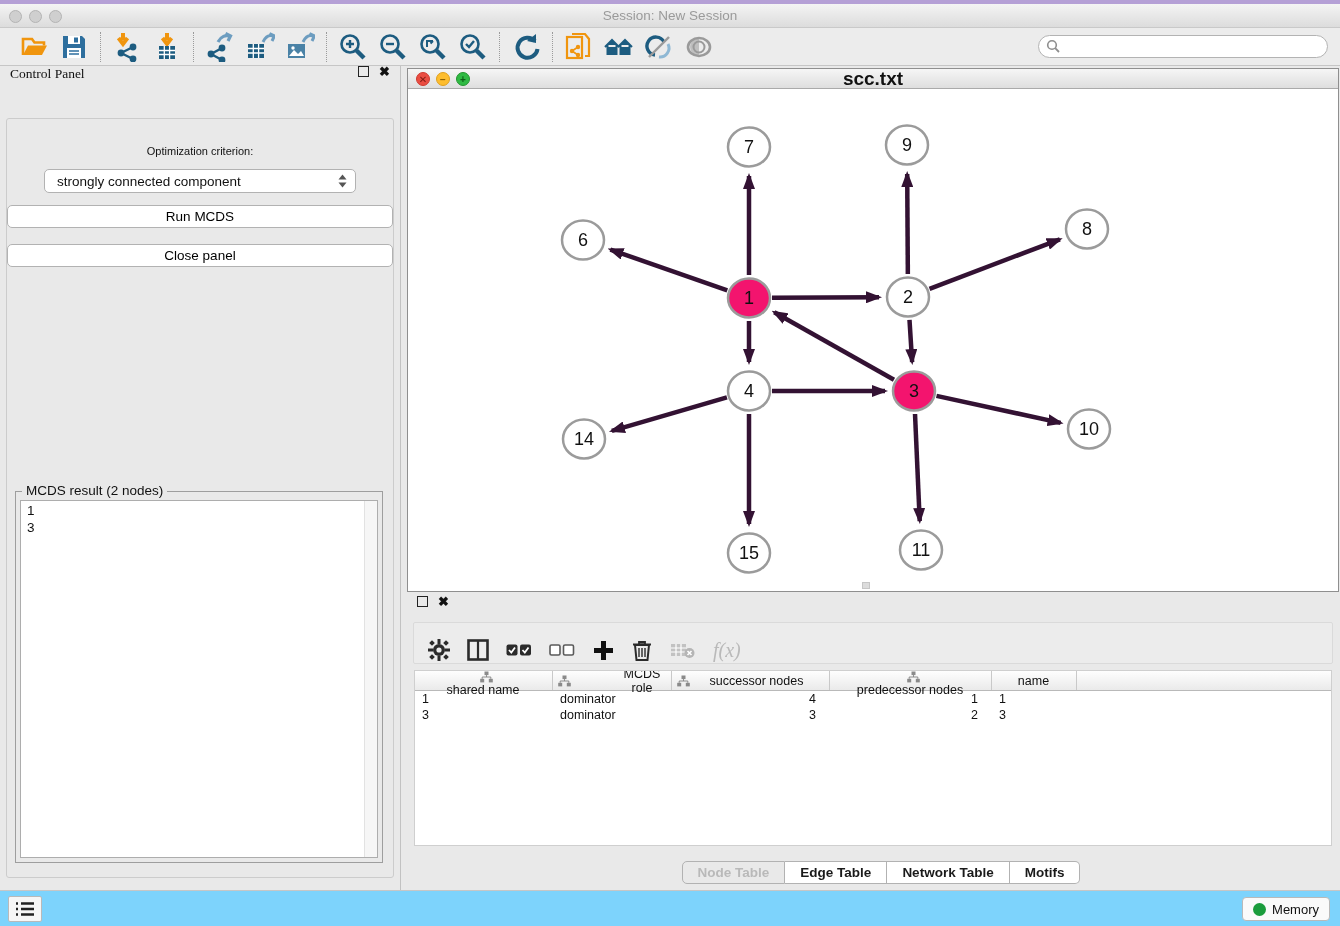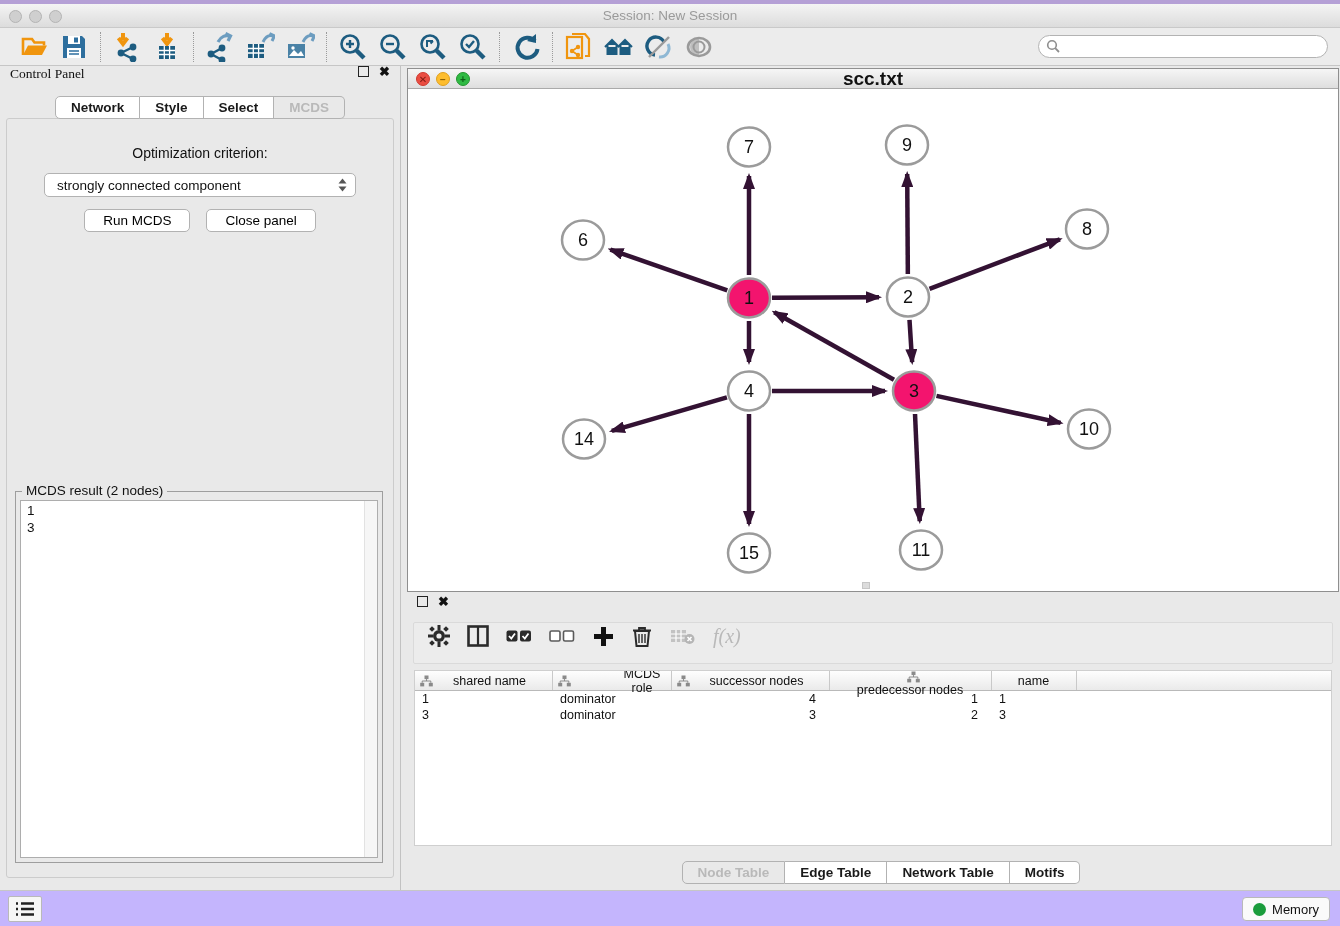--- a/index.html
+++ b/index.html
@@ -33,25 +33,25 @@
   .ph-float { width:11px; height:11px; border:1.5px solid #222; margin-right:10px; cursor:pointer; }
   .ph-close { font-size:13px; font-weight:bold; color:#111; cursor:pointer; line-height:11px; }
   .cp-tabs { display:flex; justify-content:center; position:relative; z-index:2; margin-top:4px; }
   .tabs-row .tab { padding:3px 15px; font-size:13.5px; font-weight:bold; background:#fff;
     border:1px solid #b2b2b2; border-left-width:0; cursor:pointer; color:#1a1a1a; }
   .tabs-row .tab:first-child { border-left-width:1px; border-radius:5px 0 0 5px; }
   .tabs-row .tab:last-child { border-radius:0 5px 5px 0; }
   .tabs-row .tab.selected { background:#e9e9e9; color:#b9b9b9; }
   .cp-body { position:absolute; left:6px; right:6px; top:52px; bottom:12px;
     border:1px solid #cccccc; border-radius:3px; background:#e9e9e9; }
-  .opt-label { text-align:center; margin-top:26px; font-size:14px; }
+  .opt-label { text-align:center; margin-top:26px; font-size:11px; }
   .opt-select { width:312px; height:24px; margin:12px auto 0; background:#fff; border:1px solid #b2b2b2;
     border-radius:5px; display:flex; align-items:center; padding:0 8px 0 12px; font-size:13.5px; cursor:pointer; }
   .opt-select .sel-text { flex:1; }
-  .btn-row { display:flex; justify-content:center; gap:16px; margin-top:12px; }
+  .btn-row { display:flex; justify-content:space-between; gap:16px; margin-top:12px;flex-direction:column; }
   .btn { background:#fff; border:1px solid #b2b2b2; border-radius:5px; padding:3px 18px;
     font-size:13.5px; cursor:pointer; font-family:inherit; }
   .mcds-fieldset { position:absolute; left:8px; right:10px; top:372px; bottom:14px;
     border:1px solid #9e9e9e; background:#e9e9e9; }
   .mcds-legend { position:absolute; top:-9px; left:6px; background:#e9e9e9; padding:0 4px; font-size:13.5px; }
   .mcds-box { position:absolute; left:4px; right:4px; top:8px; bottom:4px; background:#fff;
     border:1px solid #adadad; }
   .mcds-text { position:absolute; left:0; top:0; right:14px; bottom:0; padding:1px 6px;
     font-size:13.5px; line-height:17px; white-space:pre-line; }
   .mcds-scroll { position:absolute; right:0; top:0; bottom:0; width:13px; background:#f6f6f6; border-left:1px solid #e2e2e2; }
@@ -66,36 +66,36 @@
     font-weight:bold; cursor:pointer; }
   .light.red { background:#ea4d42; border:1px solid #cf3a30; color:#7d1a12; }
   .light.yellow { background:#fdbd2e; border:1px solid #e0a01e; color:#8a5d00; }
   .light.green { background:#2fba43; border:1px solid #23942f; color:#0c5d17; }
   .graph-canvas { position:absolute; left:0; top:20px; width:930px; height:502px; }
   .net-grip { position:absolute; left:454px; bottom:2px; width:8px; height:7px;
     background:#dcdcdc; border:1px solid #c6c6c6; }
   
   .table-panel { position:absolute; left:407px; top:596px; width:932px; height:294px; background:#e9e9e9; }
   .tp-toolbar { position:absolute; left:6px; right:6px; top:26px; height:42px;
-    background:#ececec; border:1px solid #dadada; border-radius:2px; display:flex; align-items:flex-start; gap:17px; padding:0 14px; }
+    background:#ececec; border:1px solid #dadada; border-radius:2px; display:flex; align-items:flex-end; gap:17px; padding:0 14px; }
   .tp-btn { display:flex; align-items:center; justify-content:center; cursor:pointer; min-width:22px; height:26px; }
   .fx-label { font-family:"Liberation Serif","DejaVu Serif",serif; font-style:italic;
     color:#b9b9b9; font-size:20px; }
   .table-wrap { position:absolute; left:7px; right:7px; top:74px; height:176px; background:#fff;
     border:1px solid #cfcfcf; overflow:hidden; }
   .thead { display:flex; height:20px; background:linear-gradient(#fefefe,#eaeaea); border-bottom:1px solid #b9b9b9; }
   .th { display:flex; align-items:center; border-right:1px solid #c9c9c9; font-size:12.5px; padding-left:5px; }
   .th .th-label { flex:1; text-align:center; padding-right:6px; }
   .tr { display:flex; height:16px; align-items:center; }
   .td { font-size:12.5px; overflow:hidden; white-space:nowrap; }
   .td.left { padding-left:7px; text-align:left; }
   .td.right { padding-right:14px; text-align:right; }
   .tp-tabs { position:absolute; left:16px; right:0; bottom:6px; display:flex; justify-content:center; }
   
-  .statusbar { position:absolute; left:0; bottom:0; width:1340px; height:36px; background:#c4b5fd;
+  .statusbar { position:absolute; left:0; bottom:0; width:1340px; height:36px; background:#7dd3fc;
     border-top:1px solid #c6c6c6; }
   .list-btn { position:absolute; left:8px; top:5px; width:34px; height:26px; background:#f6f6f6;
     border:1px solid #b9b9b9; border-radius:2px; display:flex; align-items:center; justify-content:center; cursor:pointer; }
   .memory-btn { position:absolute; right:10px; top:6px; height:24px; padding:0 10px; background:#fafafa;
     border:1px solid #b9b9b9; border-radius:4px; display:flex; align-items:center; gap:6px; font-size:13px; cursor:pointer; }
   .mem-dot { width:13px; height:13px; border-radius:50%; background:#1a9c3c; }
   .chev { display:flex; flex-direction:column; gap:2px; }
 </style>
 </head>
 <body>
@@ -257,26 +257,20 @@
     <input class="search-input" type="text" placeholder="" style="">
   </div>
 </div>
 
 <div class="control-panel">
   <div class="panel-header">
     <span class="ph-title">Control Panel</span>
     <span class="ph-float"></span>
     <span class="ph-close">✖</span>
   </div>
-  <div class="cp-tabs tabs-row" id="cp-tabs">
-      <div class="tab">Network</div>
-      <div class="tab">Style</div>
-      <div class="tab">Select</div>
-      <div class="tab selected">MCDS</div>
-    </div>
   <div class="cp-body">
     <div class="opt-label">Optimization criterion:</div>
     <div class="opt-select">
       <span class="sel-text">strongly connected component</span>
       <span class="chev">
         <svg width="9" height="6" viewBox="0 0 9 6">
             <path d="M0.5 5.5 L4.5 0.5 L8.5 5.5 z" fill="#555"></path>
           </svg>
         <svg width="9" height="6" viewBox="0 0 9 6">
             <path d="M0.5 0.5 L4.5 5.5 L8.5 0.5 z" fill="#555"></path>
@@ -442,21 +436,21 @@
           <circle cx="19.5" cy="12" r="5" fill="#b5b5b5"></circle>
           <path d="M17.5 10 l4 4 M21.5 10 l-4 4" stroke="#fff" stroke-width="1.6"></path>
         </svg>
     </div>
     <div class="tp-btn">
       <span class="fx-label">f(x)</span>
     </div>
   </div>
   <div class="table-wrap">
     <div class="thead" id="table-head">
-        <div class="th" style="width: 138px;">
+        <div class="th" style="width: 138px; flex-direction: column;">
           <span style="display: inline-flex;">
             <svg width="13" height="12" viewBox="0 0 13 12">
               <g fill="#8a8a8a">
                 <rect x="4.5" y="0.5" width="4" height="3.6"></rect>
                 <rect x="0.2" y="7.8" width="4" height="3.6"></rect>
                 <rect x="8.8" y="7.8" width="4" height="3.6"></rect>
               </g>
               <path d="M6.5 4.1 V6 M2.2 7.8 V6 H10.8 V7.8" stroke="#8a8a8a" fill="none" stroke-width="1"></path>
             </svg>
           </span>

